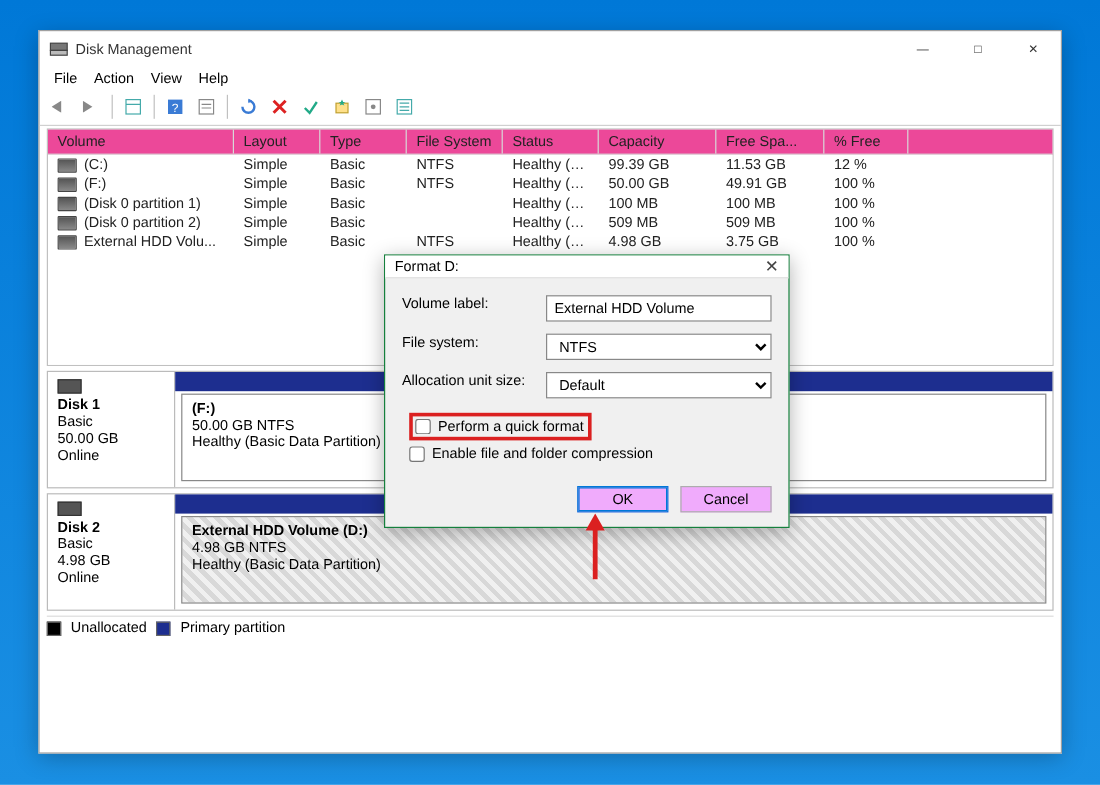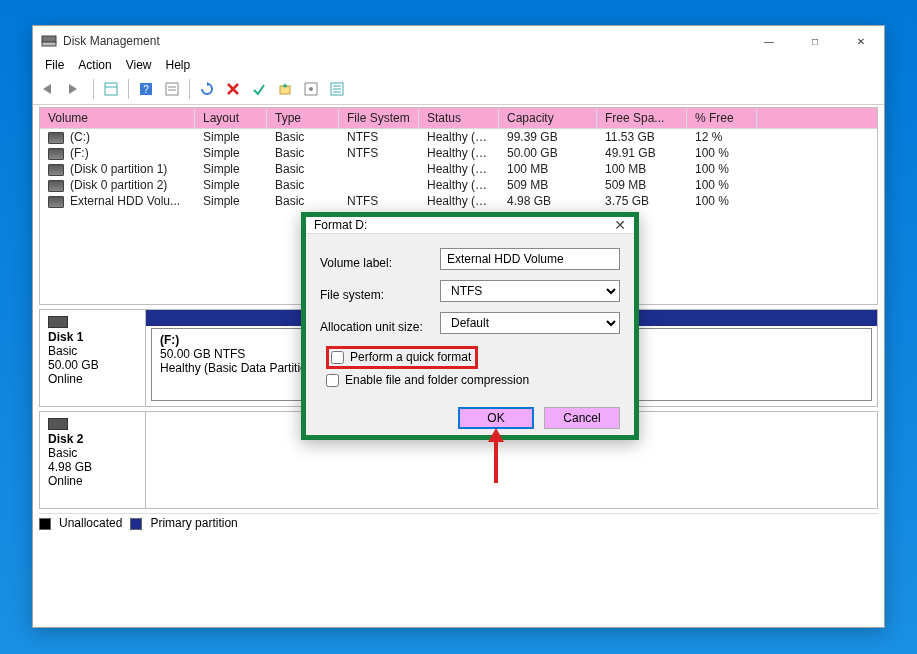--- a/index.html
+++ b/index.html
@@ -51,21 +51,21 @@
     display:flex; align-items:center; justify-content:center;
     border: 1px solid transparent;
   }
   .toolbar .sep { width: 1px; height: 20px; background: #c0c0c0; margin: 0 2px; }
 
   
   .vol-list { border: 1px solid #c0c0c0; margin: 2px 6px 0 6px; }
   .vol-header, .vol-row {
     display:flex; font-size: 12px; color: #222;
   }
-  .vol-header { background: #f9a8d4; border-bottom: 1px solid #d8d8d8; }
+  .vol-header { background: #ec4899; border-bottom: 1px solid #d8d8d8; }
   .vol-header .col {
     padding: 3px 8px; border-right: 1px solid #d8d8d8;
     white-space: nowrap; overflow: hidden; text-overflow: ellipsis;
   }
   .vol-row .col { padding: 1px 8px; white-space: nowrap; overflow:hidden; text-overflow: ellipsis;}
   .col.volume { width: 155px; }
   .col.layout { width: 72px; }
   .col.type   { width: 72px; }
   .col.fs     { width: 80px; }
   .col.status { width: 80px; }
@@ -107,31 +107,31 @@
 
   
   .legend { display:flex; align-items:flex-end; gap:8px;
     margin: 4px 6px; padding-top:2px; border-top:1px solid #ddd;}
   .legend .sw { width:12px; height:12px; display:inline-block; border:1px solid #666;}
   .sw.black { background:#000; }
   .sw.blue  { background:#1d2e8f; }
 
   
   .dialog {
-    position:absolute; left:301px; top:212px;
+    position:absolute; left:320px; top:212px;
     width: 338px; height: 228px;
-    background:#f0f0f0; border:5px solid #15803d;
+    background:#f0f0f0; border:1px solid #15803d;
     box-shadow: 0 4px 16px rgba(0,0,0,.3);
     display:flex; flex-direction:column;
   }
   .dlg-title { height:28px; display:flex; align-items:center;
     padding: 0 8px; font-size:12px; border-bottom:1px solid #ddd; background:#fff;}
   .dlg-title .x { margin-left:auto; font-size:14px; font-family:sans-serif; color:#444; }
   .dlg-body { padding: 14px 14px 10px 14px; flex:1; }
-  .dlg-row { display:flex; align-items:flex-end; margin-bottom:10px; }
+  .dlg-row { display:flex; align-items:flex-start; margin-bottom:10px; }
   .dlg-row label { width: 120px; }
   .dlg-row input[type=text], .dlg-row select {
     flex:1; height: 22px; border:1px solid #888; padding: 0 6px; font-size:12px; background:#fff;}
   .chk-row { display:flex; align-items:center; gap:6px; padding: 2px 2px 2px 6px;}
   .chk-row input { width:13px; height:13px; }
   .highlight { border: 3px solid #db2020; padding: 1px 4px 2px 2px; display:inline-flex; align-items:center; gap:6px;}
   .dlg-buttons { display:flex; gap:10px; justify-content:flex-end; padding: 8px 14px 12px 0;}
   .btn {
     width: 76px; height: 22px; background:#f0abfc;
     border:1px solid #adadad; font-size:12px;
@@ -326,20 +326,30 @@
     </div>
 
     <div class="disk-pane disk2">
       <div class="disk-left">
         <span class="dicon"></span>
         <div class="dtitle">Disk 2</div>
         <div>Basic</div>
         <div>4.98 GB</div>
         <div>Online</div>
       </div>
+      <div class="disk-right">
+        <div class="disk-bar-hdr"></div>
+        <div class="partition striped">
+          <div class="p-inner">
+            <div style="font-weight:bold">External HDD Volume  (D:)</div>
+            <div>4.98 GB NTFS</div>
+            <div>Healthy (Basic Data Partition)</div>
+          </div>
+        </div>
+      </div>
     </div>
   </div>
 
   <div class="legend">
     <span class="sw black"></span>
     <span>Unallocated</span>
     <span class="sw blue"></span>
     <span>Primary partition</span>
   </div>
 </div>

